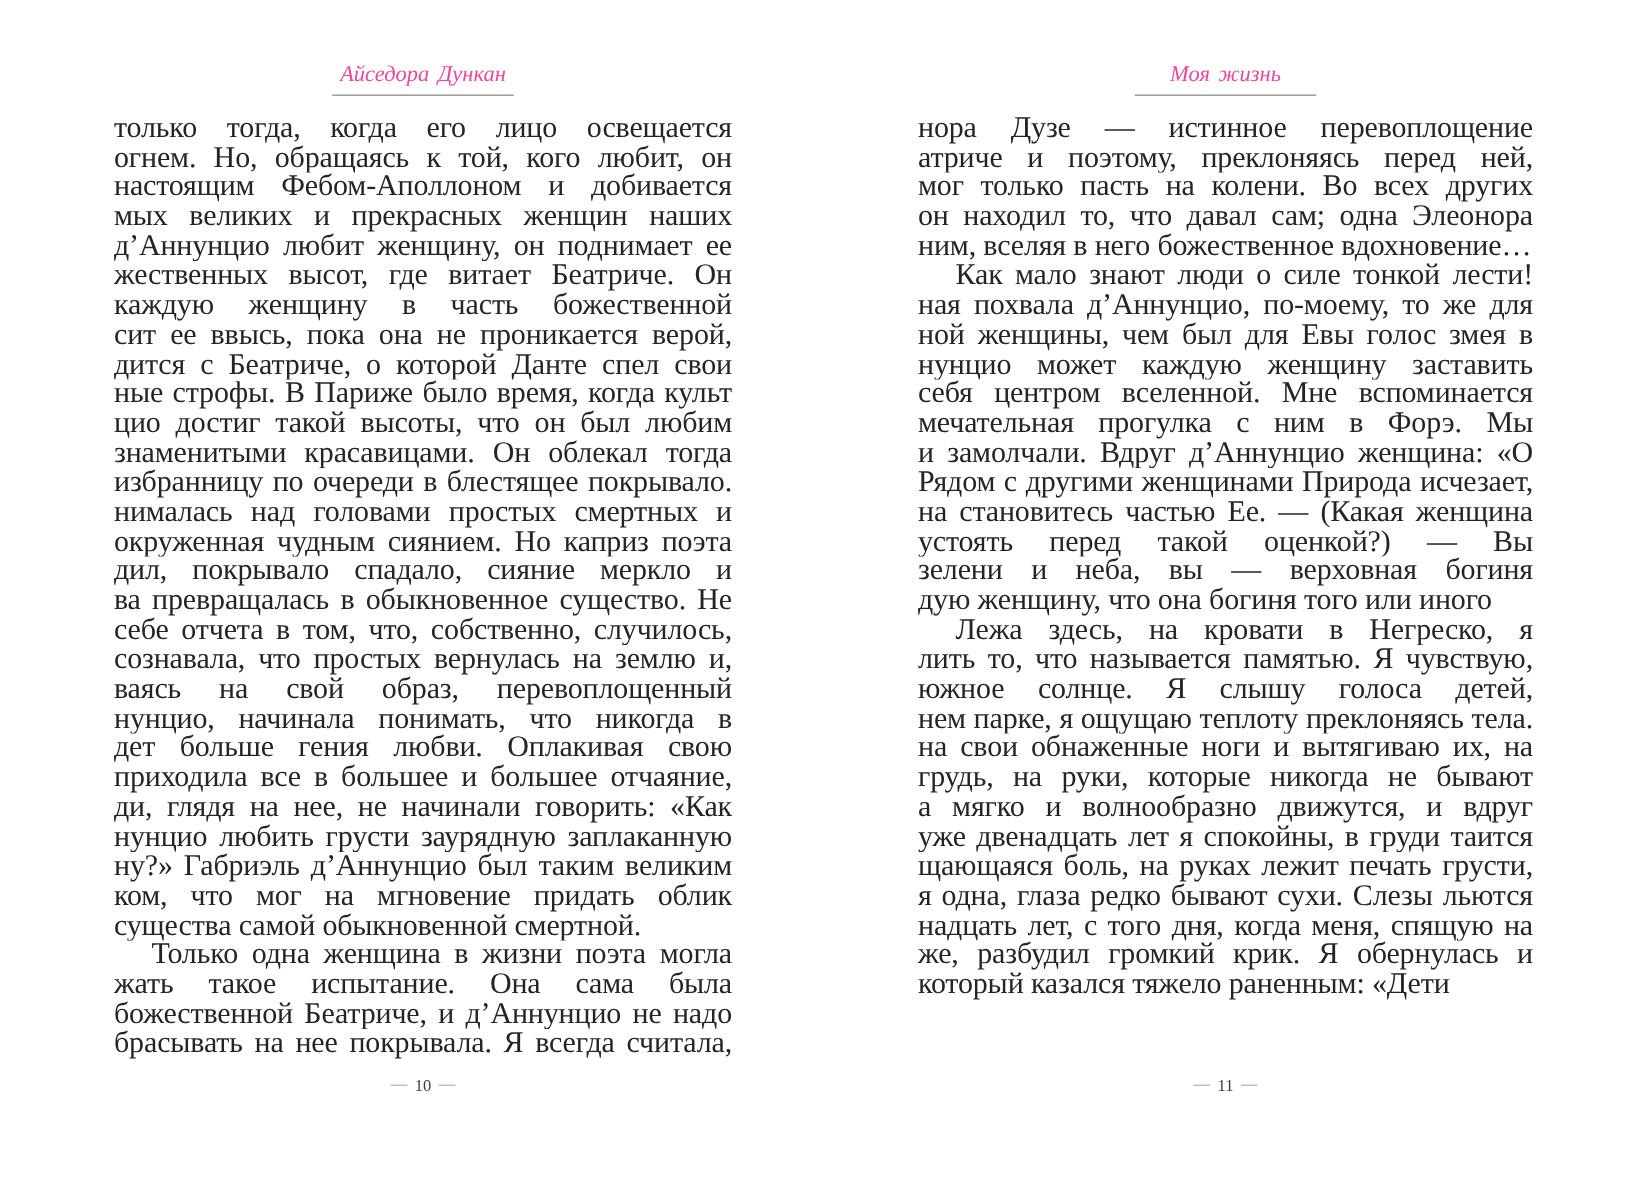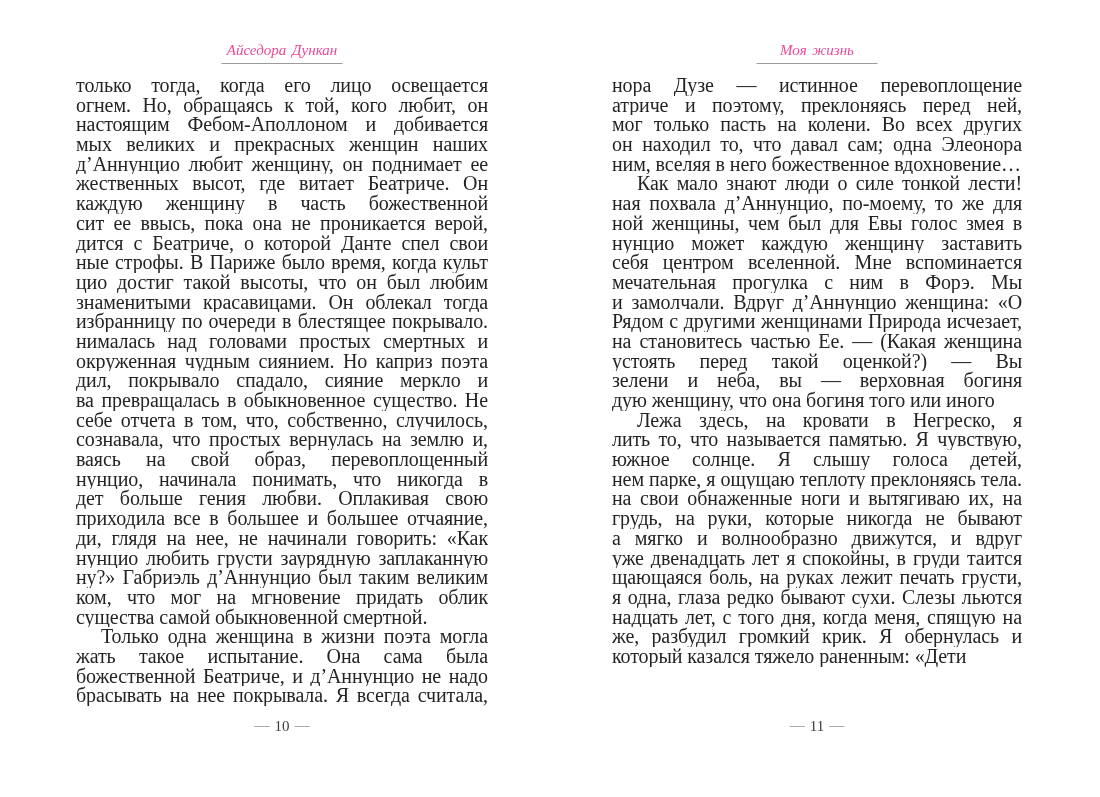--- a/index.html
+++ b/index.html
@@ -65,21 +65,21 @@
   }
   .line.p-start { text-indent: 25px; }
   .line.p-end   { text-align: left; text-align-last: left; }
 
   .page-num {
     position: absolute;
     top: 718px;
     left: 0;
     width: 100%;
     text-align: center;
-    font-size: 15px;
+    font-size: 11px;
     color: #3c3c3c;
   }
   .page-num .dash {
     color: #8f8f8f;
     padding: 0 5px;
     position: relative;
     top: -1px;
   }
 </style>
 </head>

